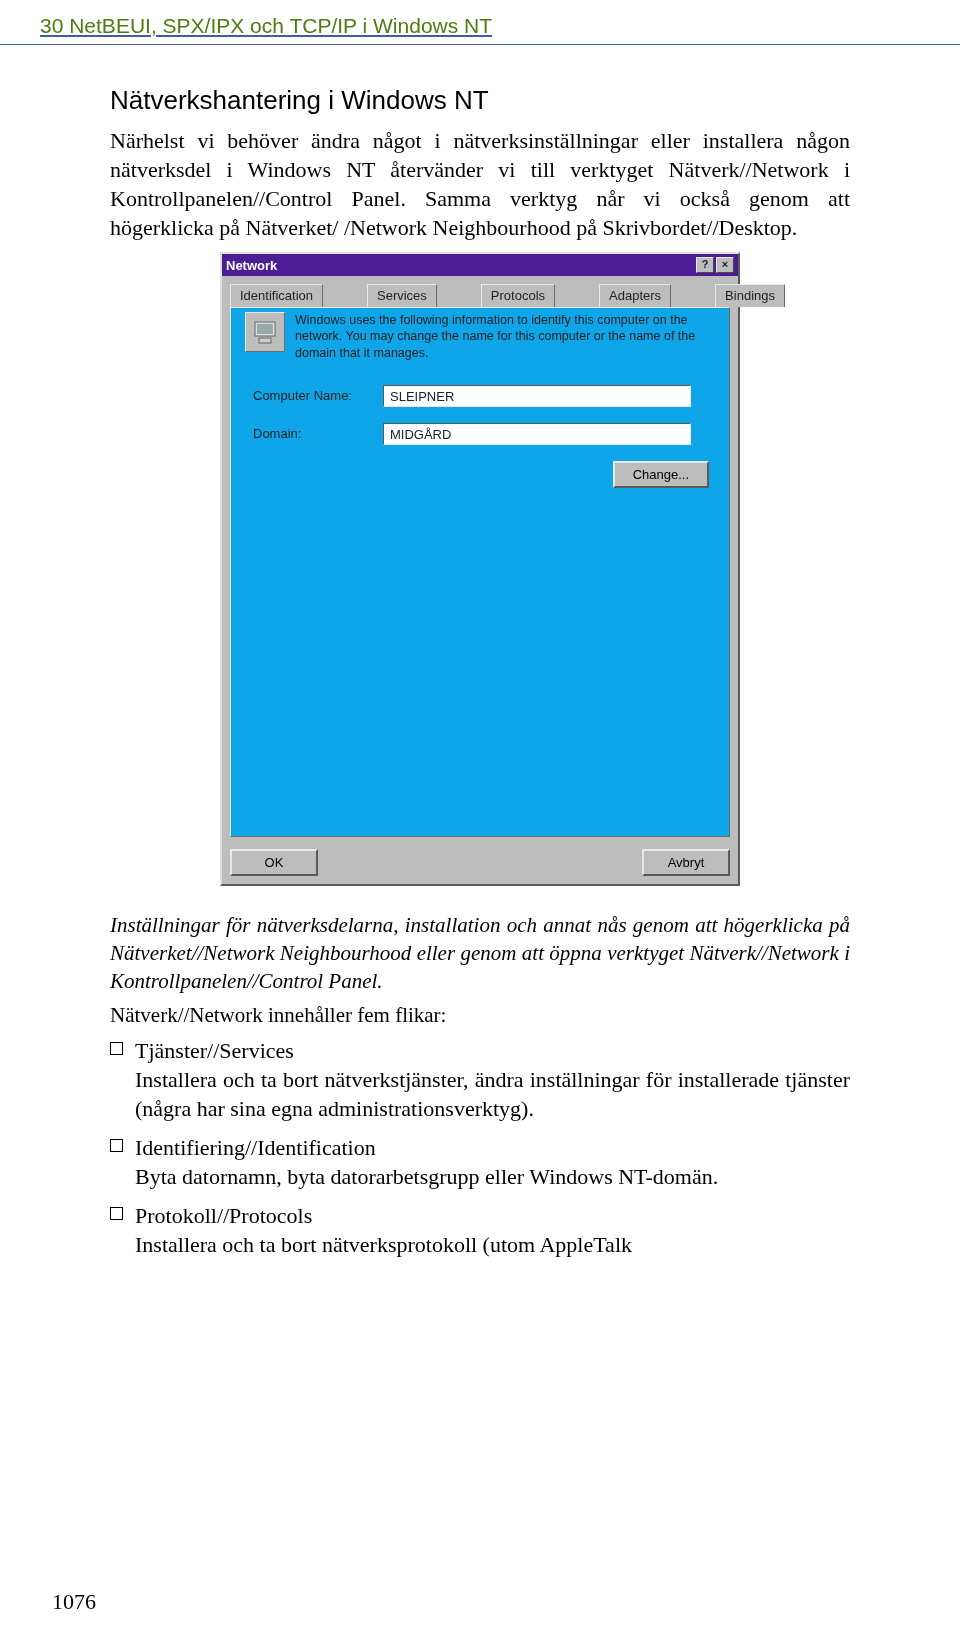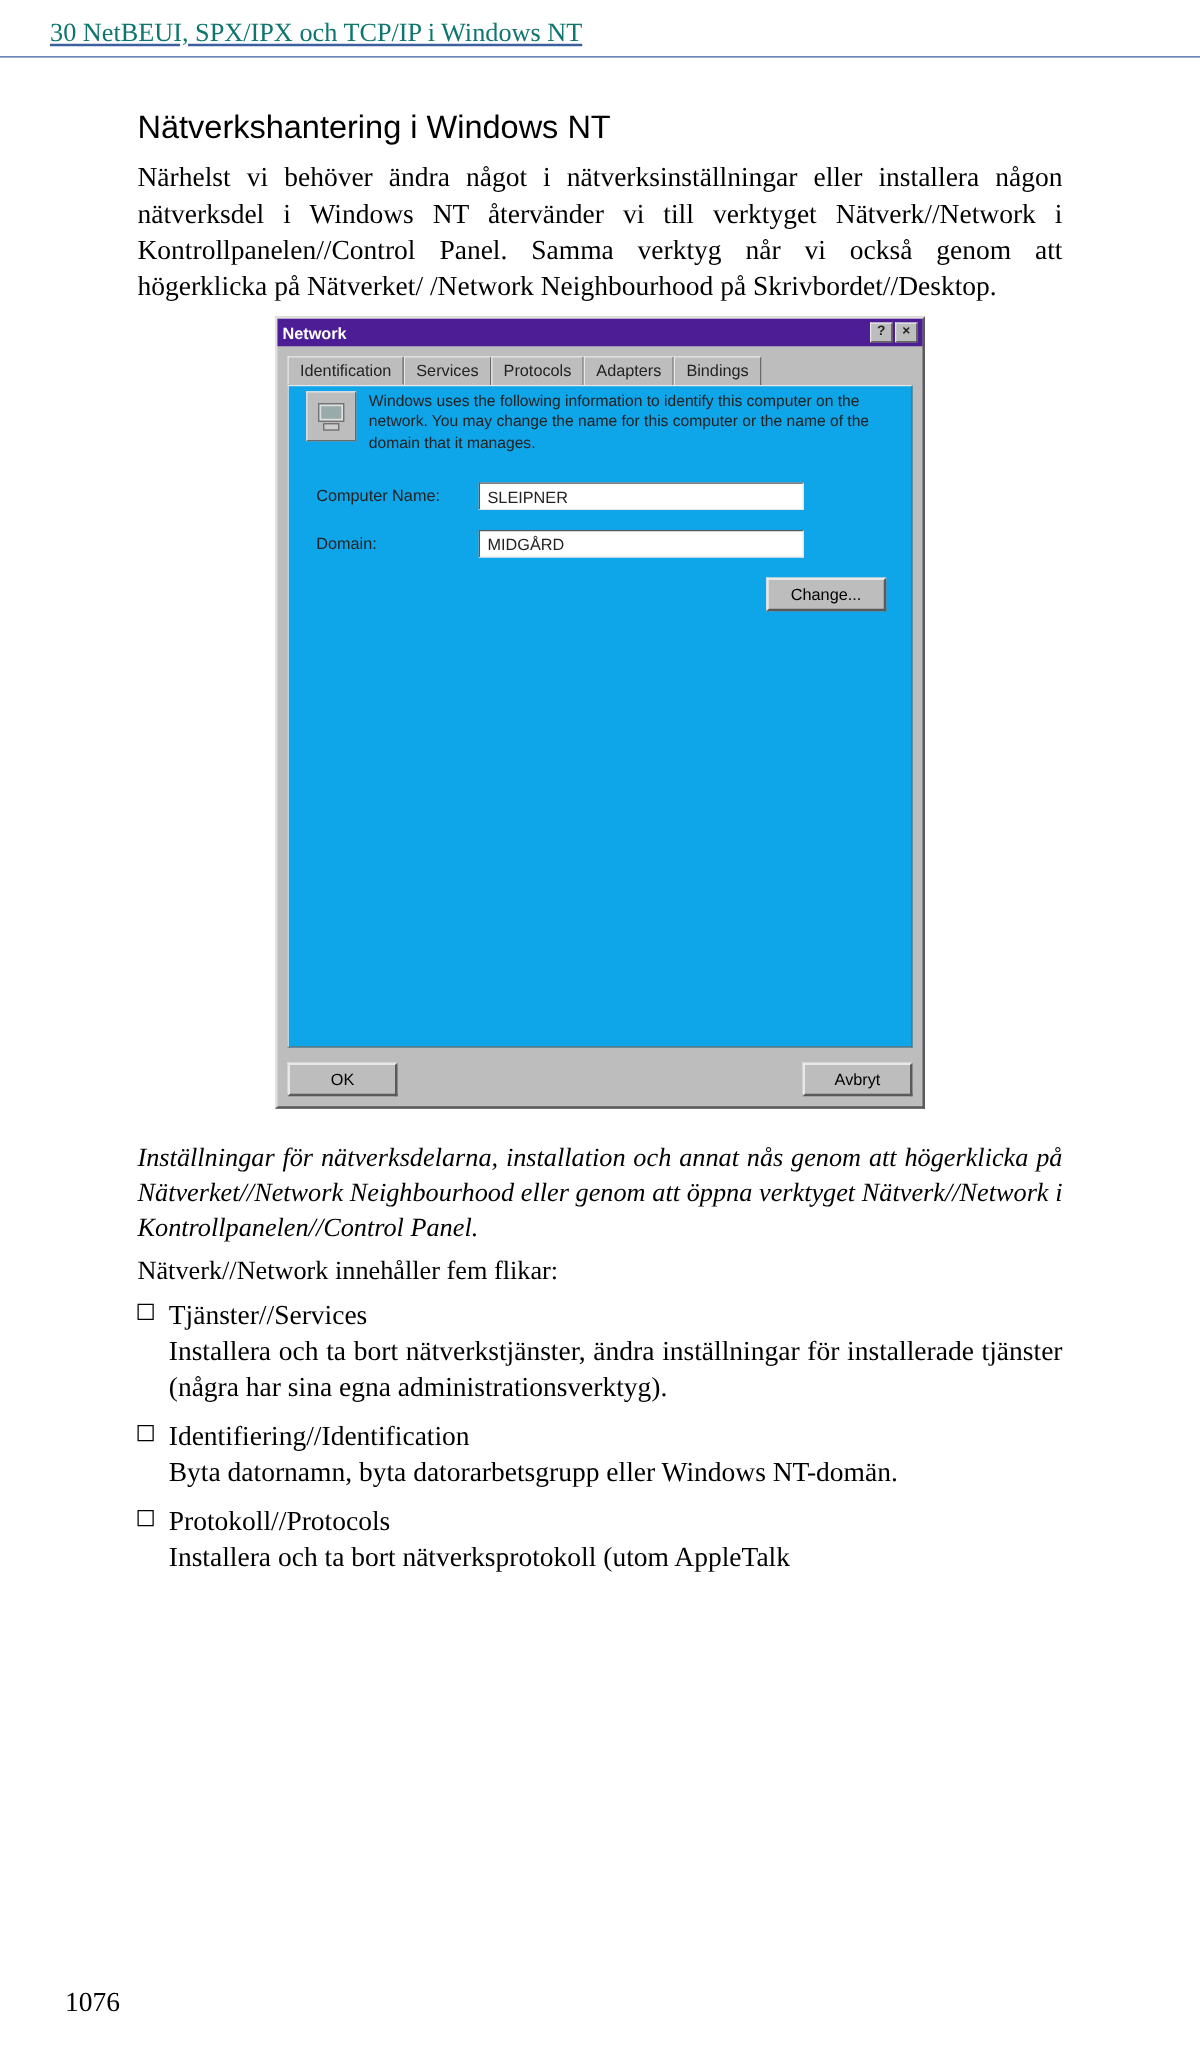--- a/index.html
+++ b/index.html
@@ -8,22 +8,22 @@
       min-height: 1639px;
       background: #fff;
       font-family: "Times New Roman", Times, serif;
       color: #000;
       padding: 0;
       position: relative;
     }
     .page-header {
       padding: 14px 40px 6px 40px;
       font-size: 21px;
-      font-family: Liberation Serif, serif;
-      color: #0f766e;
+      font-family: Liberation Sans, sans-serif;
+      color: #4d7c0f;
       border-bottom: 1px solid #3d5f9e;
       text-decoration: underline;
       text-decoration-color: #3d5f9e;
     }
     .content {
       padding: 40px 110px 0 110px;
     }
     .section-title {
       font-family: Arial, Helvetica, sans-serif;
       font-size: 26px;
@@ -81,20 +81,21 @@
       color: #222;
       font-weight: bold;
     }
     .dialog-body {
       padding: 8px;
     }
     .tab-row {
       display: flex;
       border-bottom: 1px solid #888;
       margin-bottom: -1px;
+      gap: 44px;
     }
     .tab {
       padding: 3px 9px 3px 9px;
       border-top: 1px solid #e8e8e8;
       border-left: 1px solid #e8e8e8;
       border-right: 1px solid #6a6a6a;
       background: #bdbdbd;
       position: relative;
       font-size: 13px;
       margin-right: 0px;
@@ -146,21 +147,21 @@
       width: 130px;
       font-size: 13px;
     }
     .field-box {
       background: #fff;
       border-top: 1px solid #5a5a5a;
       border-left: 1px solid #5a5a5a;
       border-right: 1px solid #e8e8e8;
       border-bottom: 1px solid #e8e8e8;
       padding: 3px 6px;
-      width: 260px;
+      width: 308px;
       font-size: 13px;
       height: 22px;
     }
     .change-btn-row {
       display: flex;
       justify-content: flex-end;
       margin-top: 12px;
       padding-right: 6px;
     }
     .win-btn {

